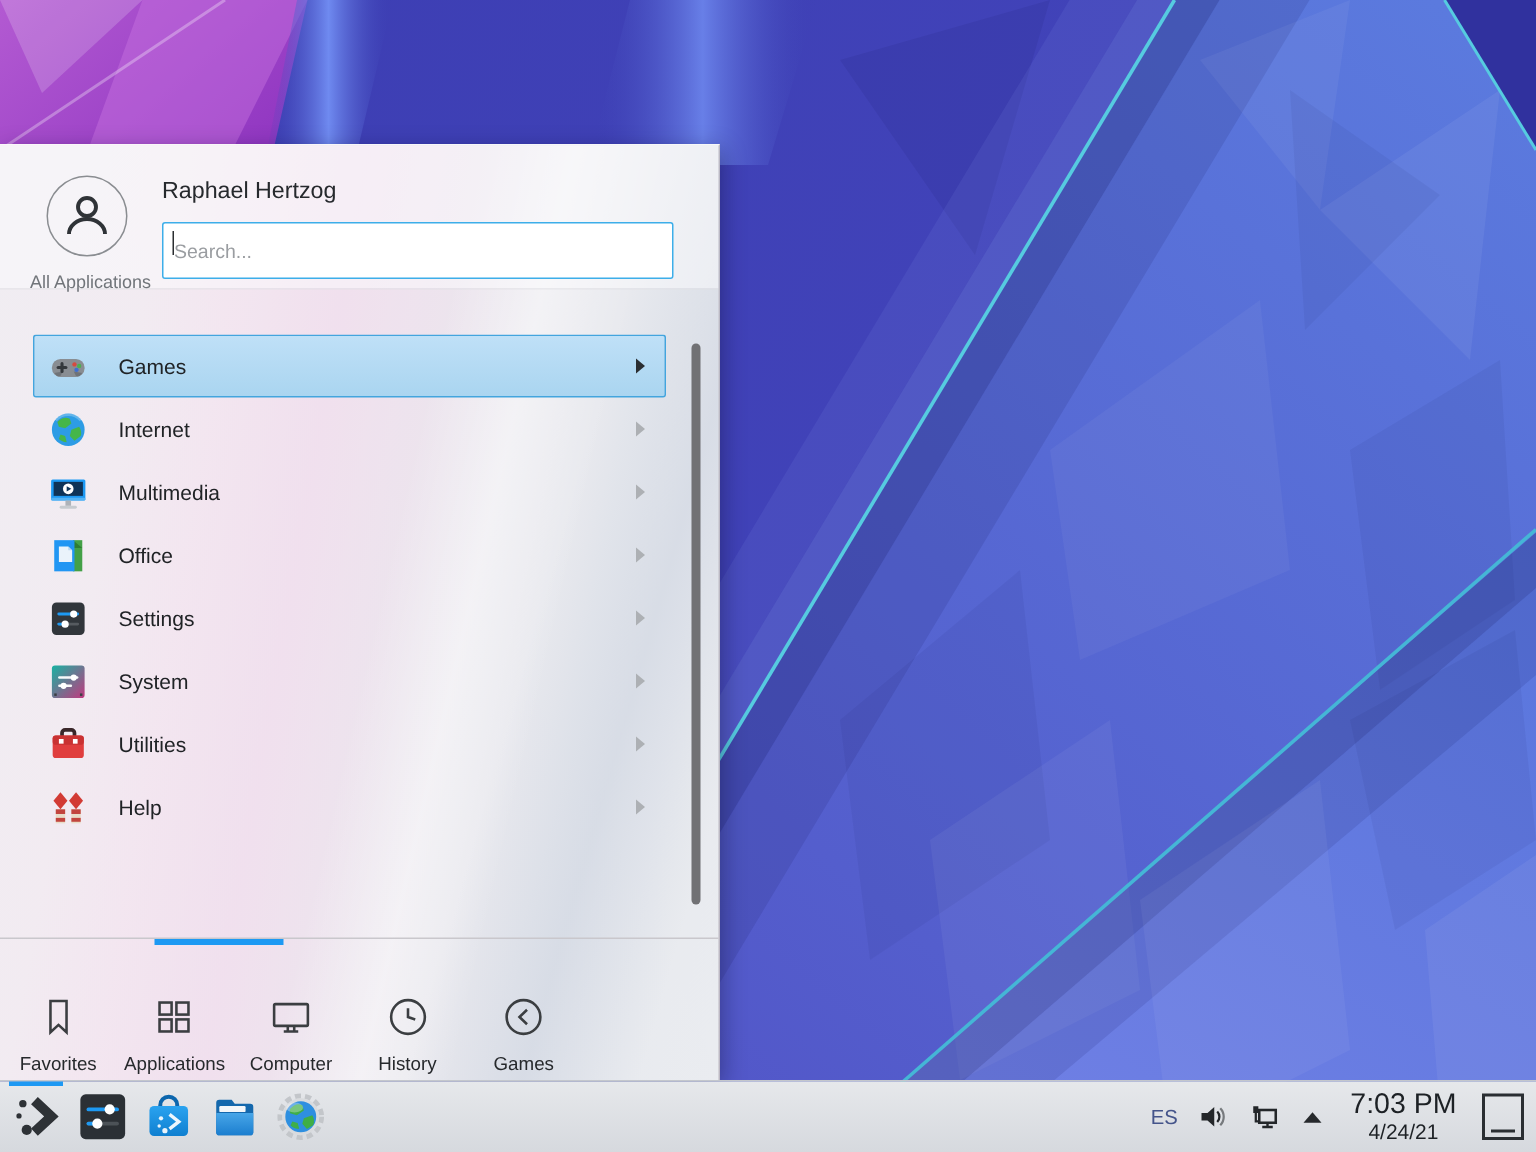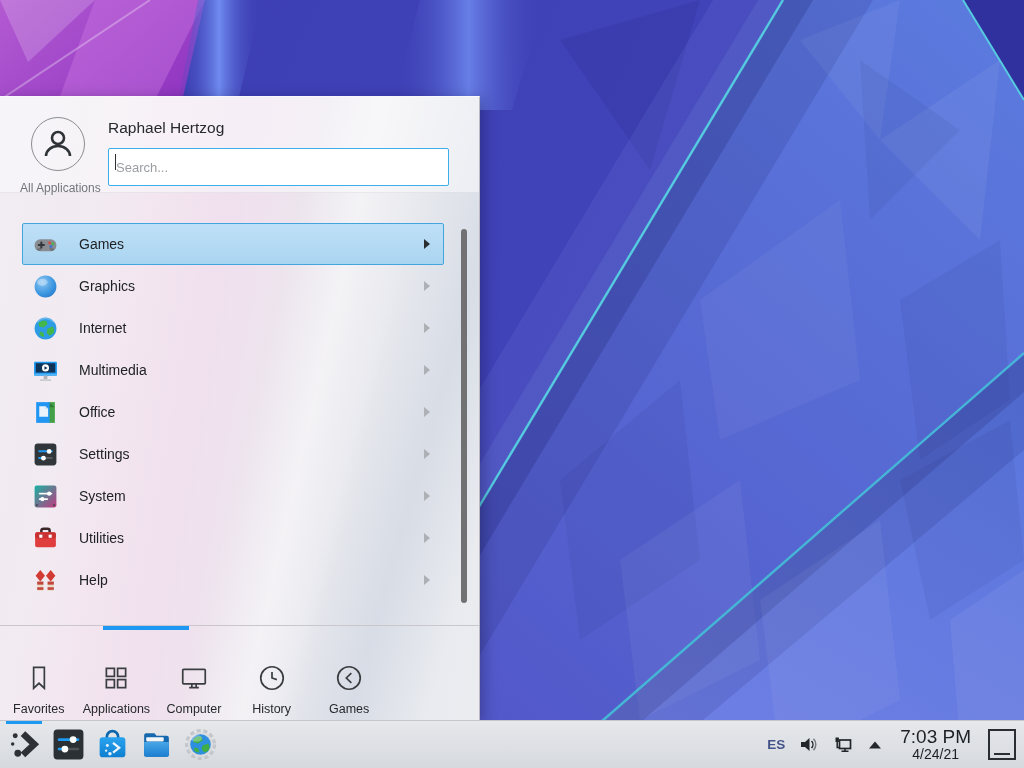--- a/index.html
+++ b/index.html
@@ -58,21 +58,21 @@
   .tab-label { margin-top:9px; font-size:12.5px; color:#26292c; }
 
   
   .taskbar { position:absolute; left:0; top:720px; width:1024px; height:48px;
     background:linear-gradient(#e6e8eb,#d6d9de); border-top:1px solid #c4c7cc; display:flex; align-items:center; }
   .task-left { display:flex; align-items:center; height:100%; padding-left:2px; }
   .task-btn { position:relative; width:44px; height:48px; display:flex; align-items:center; justify-content:center; }
   .task-btn svg { width:35px; height:35px; }
   .task-btn .active-line { position:absolute; left:4px; top:0; width:36px; height:3px; background:#1d99f3; }
   .tray { margin-left:auto; display:flex; align-items:center; height:100%; gap:13px; padding-right:8px; }
-  .kbd-layout { font-size:13.5px; font-weight:bold; color:#44548a; }
+  .kbd-layout { font-size:13.5px; font-weight:normal; color:#44548a; }
   .tray svg { display:block; }
   .clock { text-align:center; color:#1d2125; line-height:1.05; margin-left:4px; }
   .clock .time { font-size:19px; }
   .clock .date { font-size:14px; }
   .show-desktop { width:28px; height:31px; border:2px solid #2a2e32; position:relative; background:transparent; margin-left:4px; }
   .show-desktop::after { content:""; position:absolute; left:4px; right:4px; bottom:3px; height:2px; background:#2a2e32; }
 </style>
 </head>
 <body>
 
@@ -177,35 +177,20 @@
           <rect x="5.5" y="12.5" width="7" height="2" rx="1" fill="#34383c"></rect>
           <rect x="8" y="10" width="2" height="7" rx="1" fill="#34383c"></rect>
           <circle cx="17" cy="11.5" r="1.4" fill="#d64a3f"></circle>
           <circle cx="20" cy="12.5" r="1.4" fill="#4caf50"></circle>
           <circle cx="18.3" cy="15" r="1.4" fill="#3f6fd0"></circle>
         </svg>
         <span class="cat-label">Games</span>
         <span class="cat-arrow"></span>
       </div>
 
-      <div class="cat-row">
-        <svg class="cat-icon" viewBox="0 0 26 26">
-          <defs>
-              <radialGradient id="sph" cx="0.35" cy="0.3" r="0.9">
-            <stop offset="0" stop-color="#8ec6f2"></stop>
-                <stop offset="0.6" stop-color="#3b96e0"></stop>
-                <stop offset="1" stop-color="#1f6fc0"></stop>
-          </radialGradient>
-            </defs>
-          <circle cx="13" cy="13" r="10.5" fill="url(#sph)"></circle>
-          <ellipse cx="10" cy="9" rx="5" ry="3.4" fill="#ffffff" opacity="0.35"></ellipse>
-        </svg>
-        <span class="cat-label">Graphics</span>
-        <span class="cat-arrow"></span>
-      </div>
 
       <div class="cat-row">
         <svg class="cat-icon" viewBox="0 0 26 26">
           <circle cx="13" cy="13" r="10.5" fill="#2d9ce5"></circle>
           <path d="M6 8 q4-4 8-2 l1 3 -4 3 -4-1 z" fill="#45b649"></path>
           <path d="M15 13 l5-2 q2 3 1 6 l-4 3 -3-3 z" fill="#45b649"></path>
           <path d="M8 16 l3 1 1 4 q-3 0 -5-2 z" fill="#45b649"></path>
           <path d="M5 7 a10.5 10.5 0 0 1 16 0" fill="none" stroke="#ffffff" opacity="0.25" stroke-width="1.6"></path>
         </svg>
         <span class="cat-label">Internet</span>

